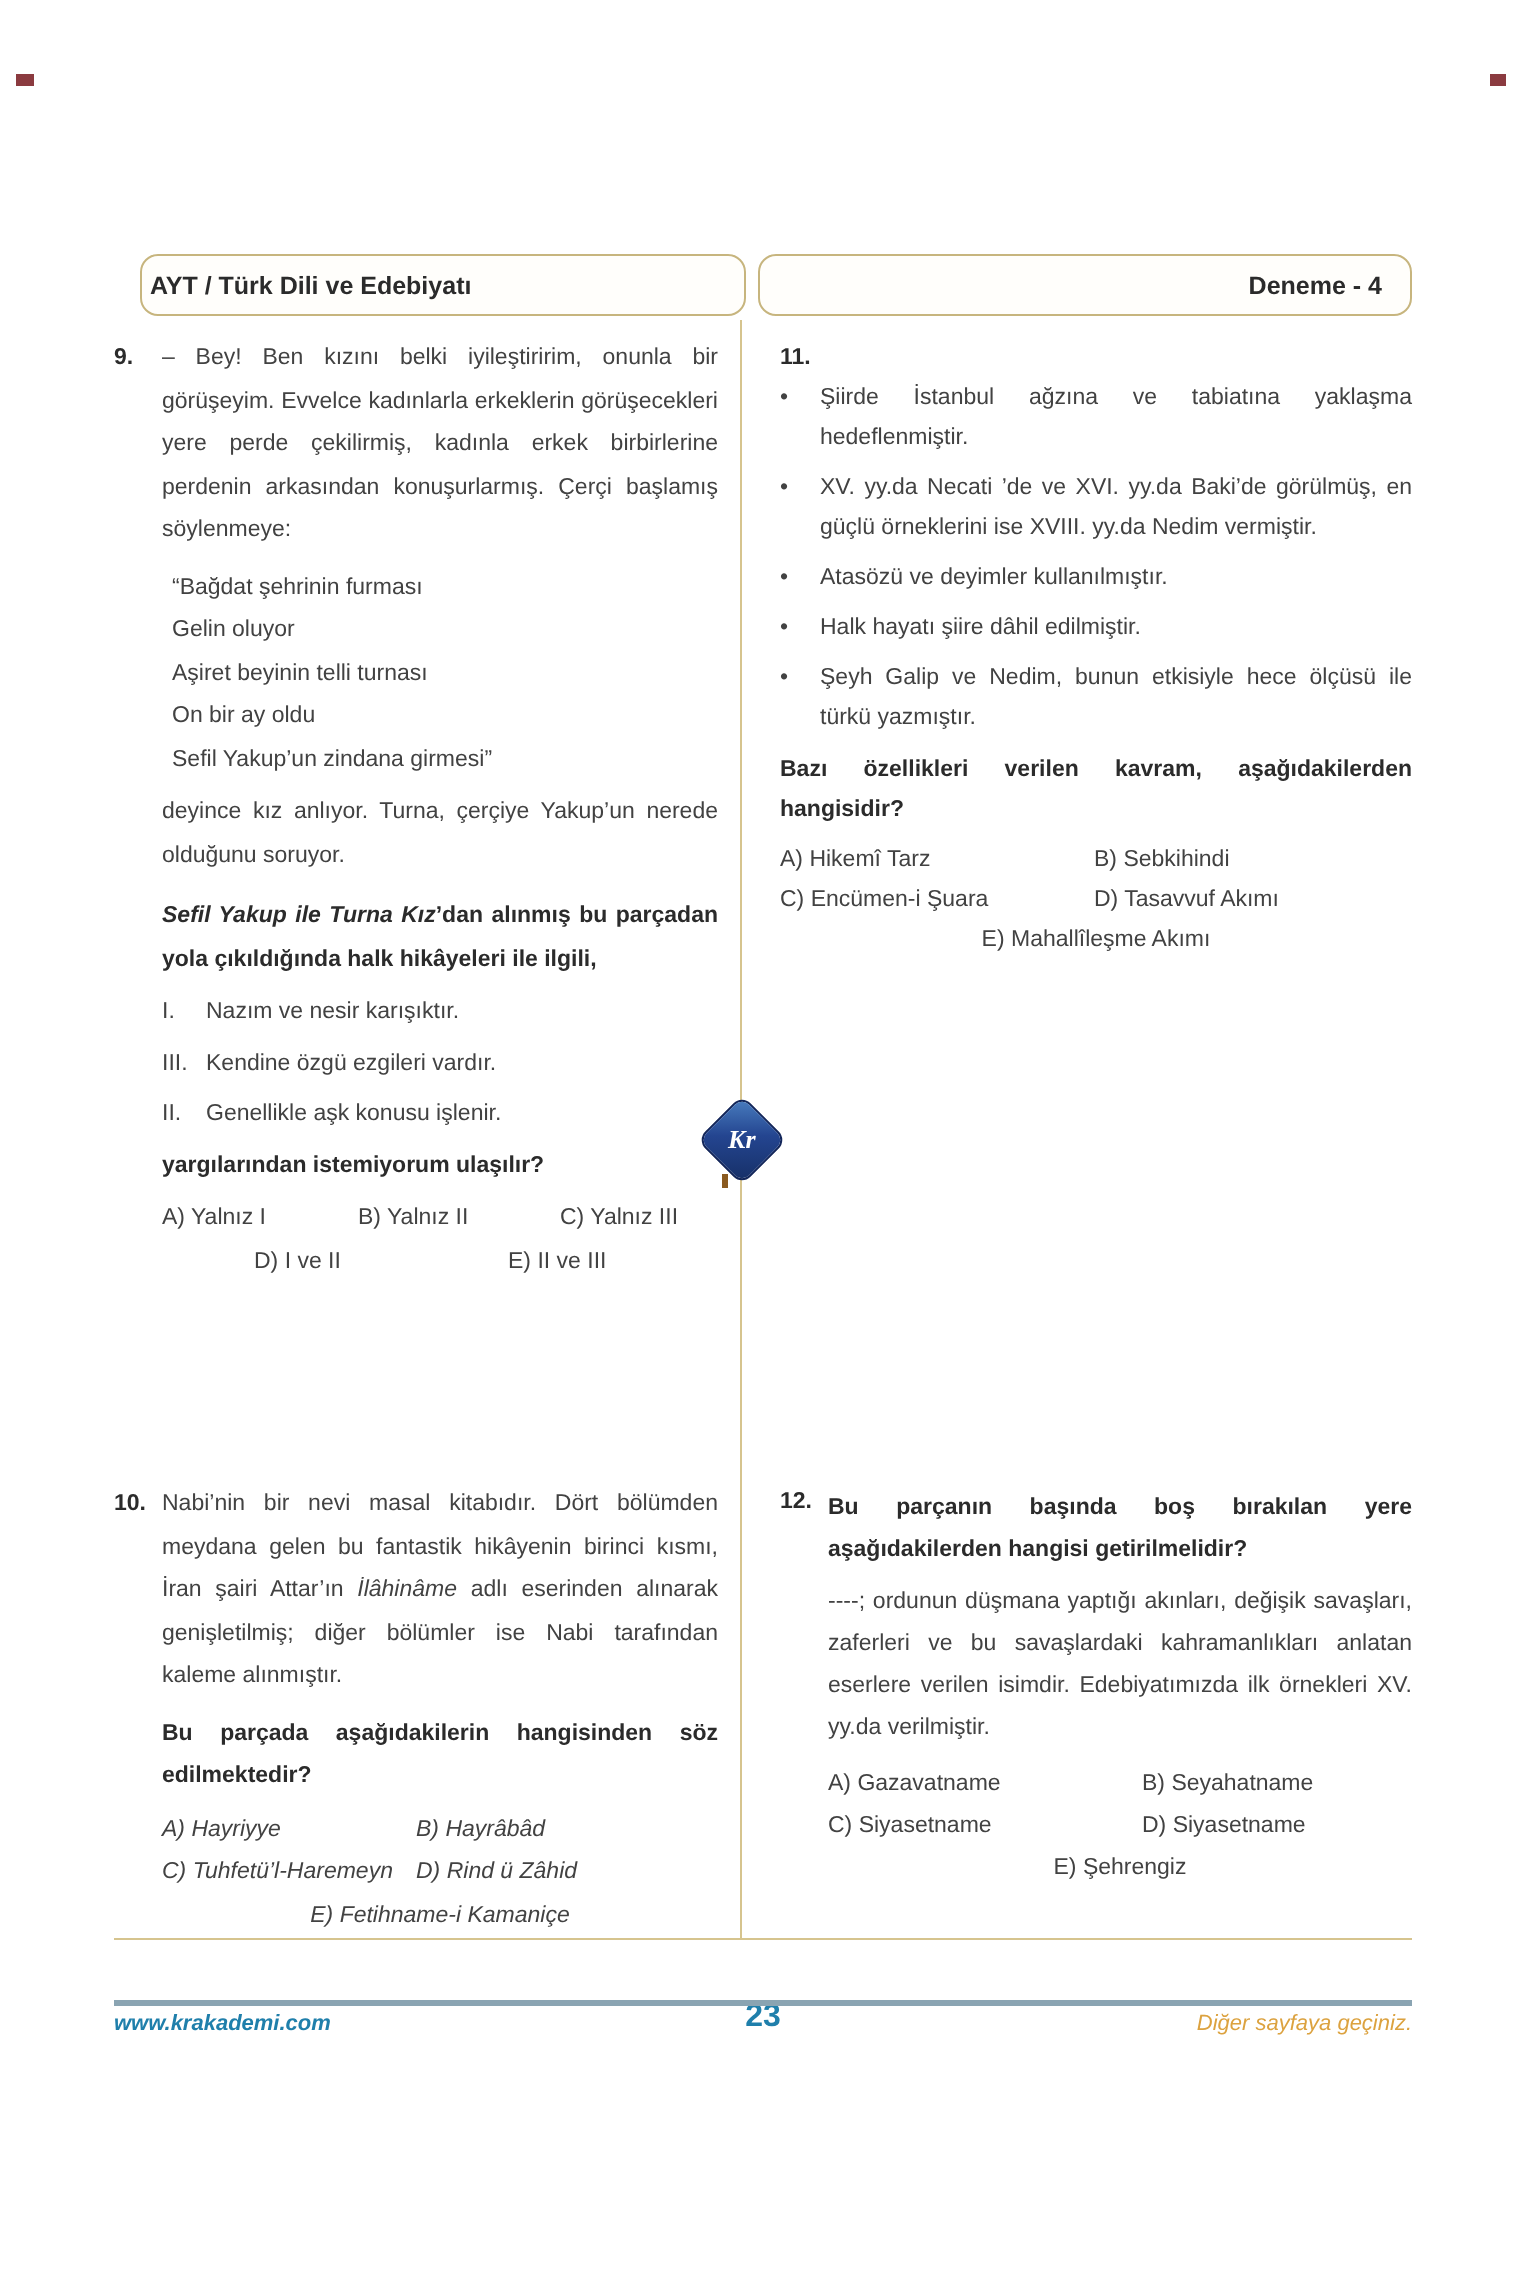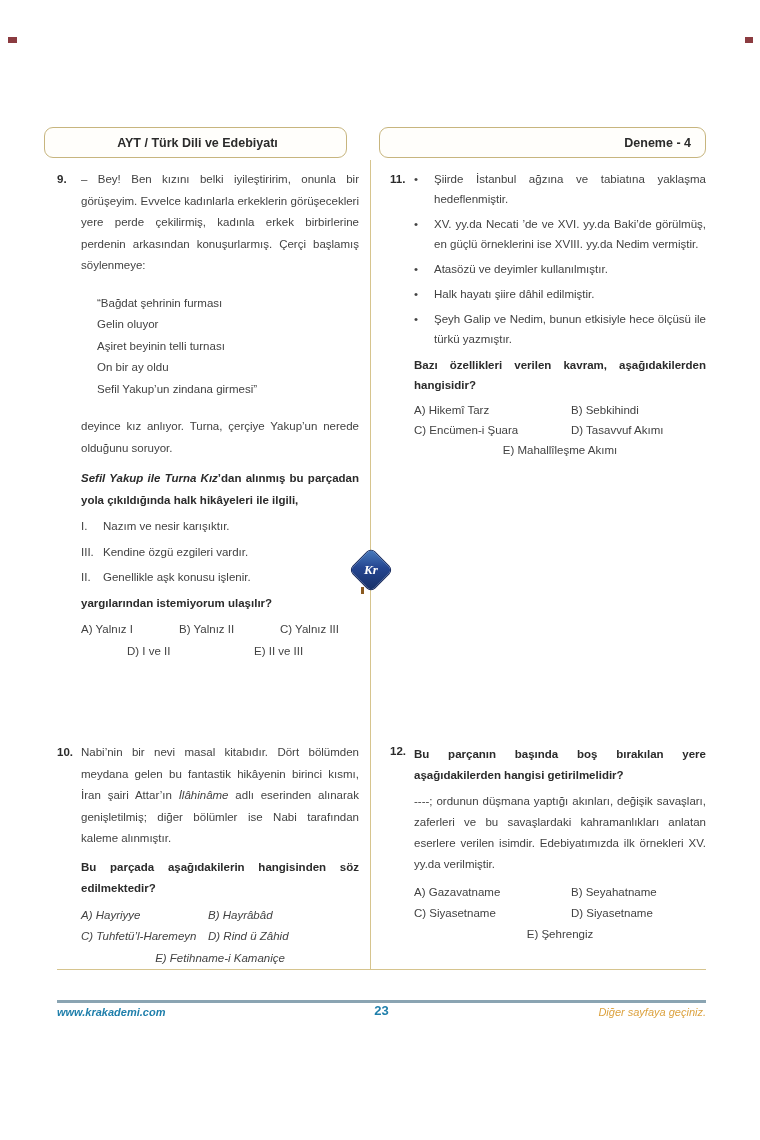--- a/index.html
+++ b/index.html
@@ -6,49 +6,49 @@
   .page{position:relative;width:760px;height:1140px;background:#ffffff;overflow:hidden;
         font-family:"Liberation Sans","DejaVu Sans",sans-serif;color:#424242;}
   .regmark{position:absolute;top:37px;height:6px;background:#7e262b;opacity:.9;}
   .regmark.l{left:8px;width:9px;}
   .regmark.r{left:745px;width:8px;}
 
   
   .hbox{position:absolute;top:127px;height:31px;border:1.5px solid #c7b57e;border-radius:9px;
         background:#fffefb;display:flex;align-items:center;box-sizing:border-box;
         font-weight:bold;font-size:12.5px;color:#2b2b2b;}
-  .hbox.left{left:44px;width:303px;padding-left:4px;justify-content:center;}
+  .hbox.left{left:70px;width:303px;padding-left:4px;}
   .hbox.right{left:379px;width:327px;justify-content:flex-end;padding-right:14px;}
 
   .divider{position:absolute;left:370px;top:160px;width:1px;height:809px;background:#d6c48e;}
 
   
   .logo{position:absolute;left:349px;top:549px;width:44px;height:44px;}
   .diamond{width:30px;height:30px;margin:6px auto;transform:rotate(45deg);
            background:linear-gradient(135deg,#4a7fc1 0%,#244590 45%,#162f66 100%);
            border-radius:5px;box-shadow:0 0 0 1px #13265a;
            display:flex;align-items:center;justify-content:center;}
   .logo-text{transform:rotate(-45deg);color:#ffffff;font-weight:bold;font-style:italic;
              font-size:13px;font-family:"Liberation Serif","DejaVu Serif",serif;}
   .logo-tick{position:absolute;left:12px;top:38px;width:3px;height:7px;background:#8a5a20;}
 
   
   .q{position:absolute;display:flex;font-size:11.5px;line-height:21.5px;}
-  .q.tight{line-height:20px;}
+  .q.tight{line-height:20px;flex-direction:column;}
   #q9 {left:57px;top:169px;width:302px;}
   #q10{left:57px;top:742px;width:302px;}
   #q11{left:390px;top:169px;width:316px;}
   #q12{left:390px;top:741px;width:316px;line-height:21px;}
   .qnum{width:24px;flex:none;font-weight:bold;color:#2b2b2b;}
   .qc{flex:1;min-width:0;}
   .para{margin:0 0 7px;text-align:justify;}
   .para:last-child{margin-bottom:0;}
   .stem{font-weight:bold;color:#2b2b2b;margin:3px 0 5px;}
   .verse p{margin:0;}
-  .verse{margin:16px;}
+  .verse{margin:5px;}
   .ritem{display:flex;margin:0 0 4px;}
   .rnum{width:22px;flex:none;}
   .bullet{display:flex;margin:0 0 5px;text-align:justify;}
   .bdot{width:20px;flex:none;}
   .btext{flex:1;min-width:0;}
 
   
   .orow{display:flex;margin-top:1px;}
   .orow .o1{width:98px;}
   .orow .o2{width:101px;}
@@ -57,21 +57,21 @@
   .ogrid{display:grid;grid-template-columns:127px 1fr;margin-top:2px;}
   .ogrid.wide{grid-template-columns:157px 1fr;}
   .oe{text-align:center;margin-top:0;}
   .ital{font-style:italic;}
 
   
   .f-topline{position:absolute;left:57px;top:969px;width:649px;height:1px;background:#d6c48e;}
   .f-row{position:absolute;left:57px;top:996px;width:649px;height:22px;
          display:flex;align-items:flex-end;font-size:11px;}
   .f-site{flex:1;text-align:left;font-weight:bold;font-style:italic;color:#1f7fab;}
-  .f-page{width:60px;text-align:center;font-weight:bold;color:#1f7fab;font-size:13px;}
+  .f-page{width:60px;text-align:center;font-weight:bold;color:#1f7fab;font-size:16px;}
   .f-note{flex:1;text-align:right;font-style:italic;color:#dca23f;}
   .f-bottomline{position:absolute;left:57px;top:1000px;width:649px;height:3px;background:#8aa4b2;}
 </style>
 </head>
 <body>
 
 <div class="page">
 
   <div class="regmark l"></div>
   <div class="regmark r"></div>

